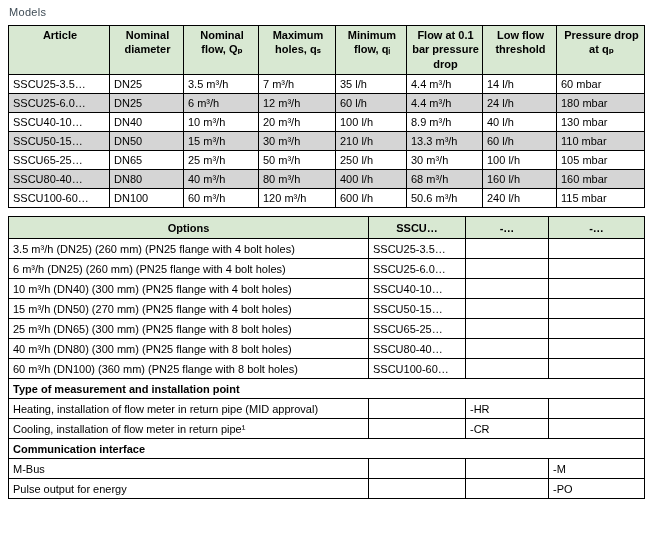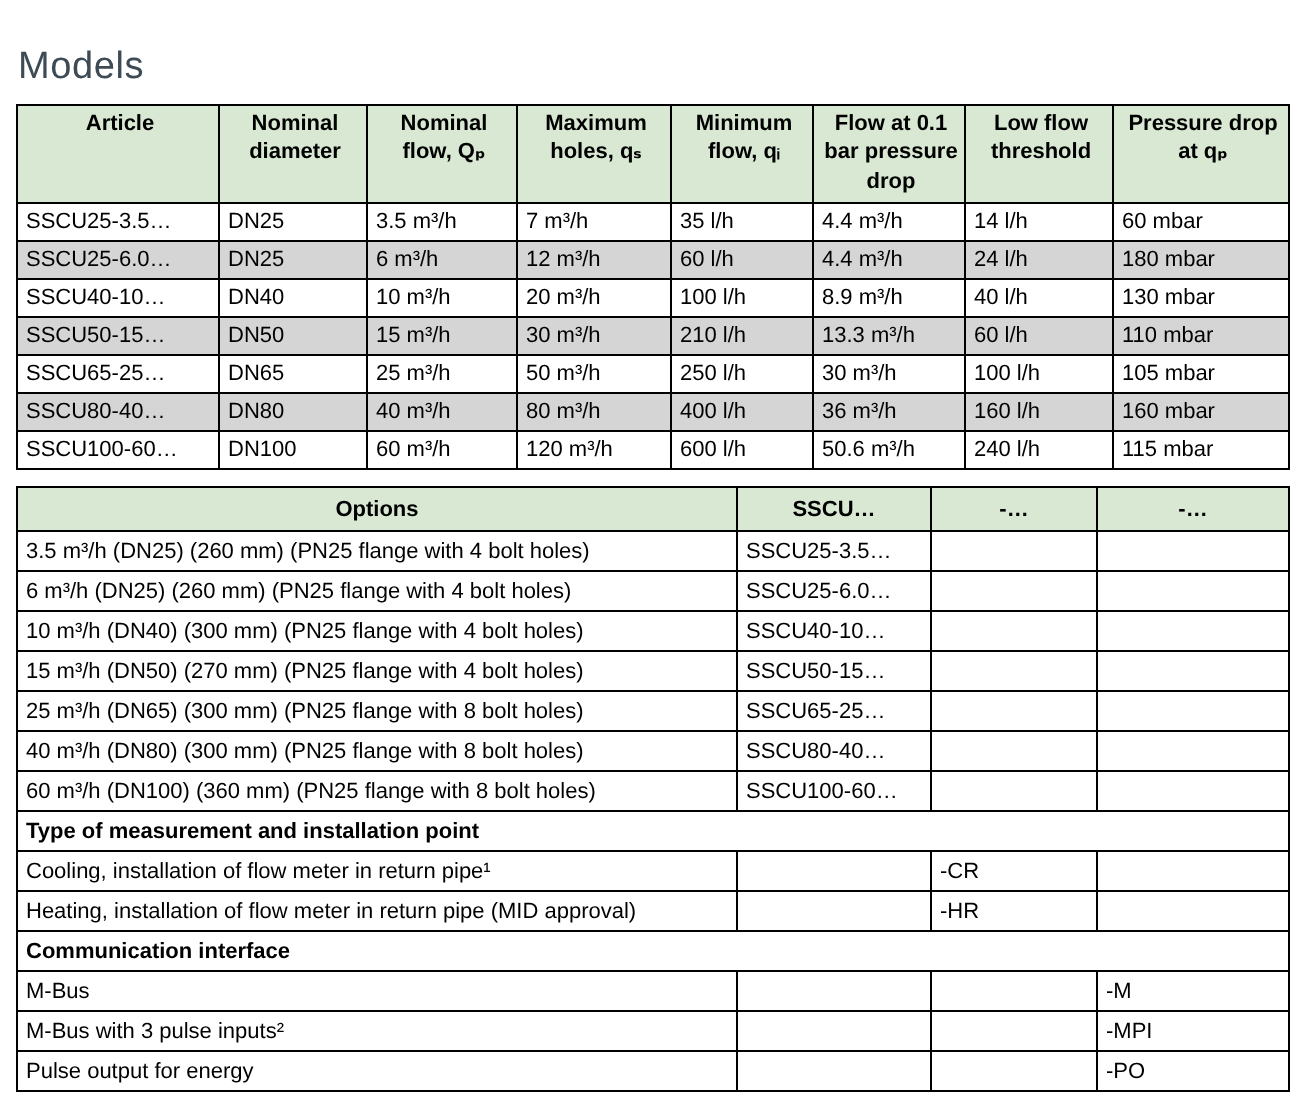--- a/index.html
+++ b/index.html
@@ -11,25 +11,25 @@
     width: 652px;
     height: 550px;
     overflow: hidden;
     font-family: "Liberation Sans", "DejaVu Sans", sans-serif;
     color: #000000;
   }
   .page {
     padding: 6px 8px 0 8px;
   }
   .page-title {
-    font-size: 19px;
+    font-size: 11px;
     font-weight: 400;
     color: #3e4b55;
     letter-spacing: 0.3px;
-    margin: 17px 0 7px 1px;
+    margin: 0 0 7px 1px;
   }
   table {
     border-collapse: collapse;
     table-layout: fixed;
     width: 636px;
     font-size: 11px;
   }
   th, td {
     border: 1px solid #000000;
     overflow: hidden;
@@ -154,21 +154,21 @@
           <td>30 m³/h</td>
           <td>100 l/h</td>
           <td>105 mbar</td>
         </tr>
         <tr class="stripe">
           <td>SSCU80-40…</td>
           <td>DN80</td>
           <td>40 m³/h</td>
           <td>80 m³/h</td>
           <td>400 l/h</td>
-          <td>36 m³/h</td>
+          <td>68 m³/h</td>
           <td>160 l/h</td>
           <td>160 mbar</td>
         </tr>
         <tr>
           <td>SSCU100-60…</td>
           <td>DN100</td>
           <td>60 m³/h</td>
           <td>120 m³/h</td>
           <td>600 l/h</td>
           <td>50.6 m³/h</td>
@@ -233,47 +233,41 @@
         <tr>
           <td>60 m³/h (DN100) (360 mm) (PN25 flange with 8 bolt holes)</td>
           <td>SSCU100-60…</td>
           <td></td>
           <td></td>
         </tr>
         <tr class="section-row">
           <td colspan="4">Type of measurement and installation point</td>
         </tr>
         <tr>
+          <td>Heating, installation of flow meter in return pipe (MID approval)</td>
+          <td></td>
+          <td>-HR</td>
+          <td></td>
+        </tr>
+        <tr>
           <td>Cooling, installation of flow meter in return pipe¹</td>
           <td></td>
           <td>-CR</td>
-          <td></td>
-        </tr>
-        <tr>
-          <td>Heating, installation of flow meter in return pipe (MID approval)</td>
-          <td></td>
-          <td>-HR</td>
           <td></td>
         </tr>
         <tr class="section-row">
           <td colspan="4">Communication interface</td>
         </tr>
         <tr>
           <td>M-Bus</td>
           <td></td>
           <td></td>
           <td>-M</td>
         </tr>
         <tr>
-          <td>M-Bus with 3 pulse inputs²</td>
-          <td></td>
-          <td></td>
-          <td>-MPI</td>
-        </tr>
-        <tr>
           <td>Pulse output for energy</td>
           <td></td>
           <td></td>
           <td>-PO</td>
         </tr>
       </tbody>
   </table>
 
 </div>
 

